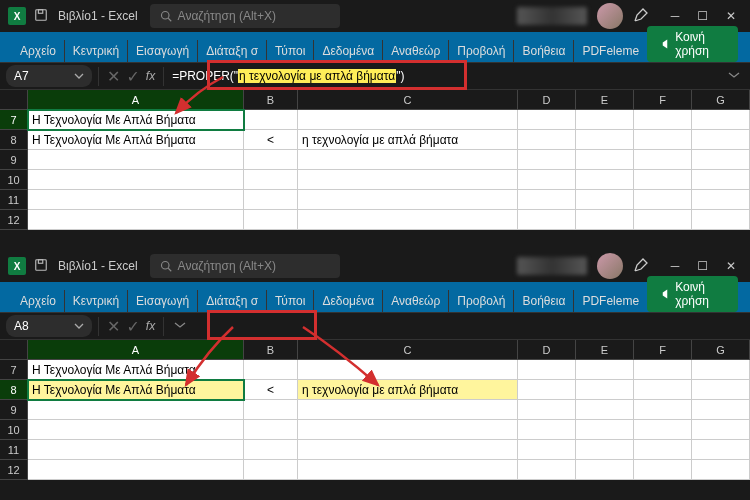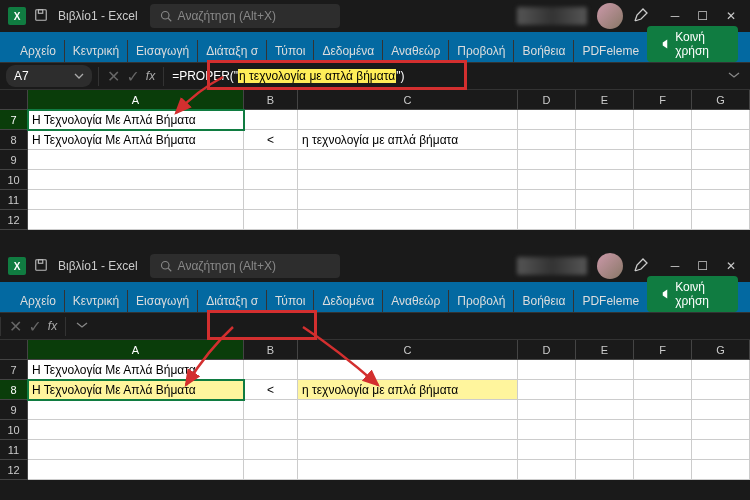--- a/index.html
+++ b/index.html
@@ -254,20 +254,26 @@
       <span class="ribbon-tab">PDFeleme</span>
       <div class="share-btn">
         <svg width="12" height="12" viewBox="0 0 16 16" fill="#fff">
           <path d="M11 2L5 6v4l6 4V2z"></path>
         </svg>
         <span>Κοινή χρήση</span>
       </div>
     </div>
 
   <div class="formula-row" style="position:relative">
+    <div class="name-box">
+      <span>A8</span>
+      <svg width="10" height="10" viewBox="0 0 10 10">
+          <path d="M1 3 L5 7 L9 3" fill="none" stroke="#aaa" stroke-width="1.3"></path>
+        </svg>
+    </div>
     <div class="fx-tools">
       <span style="color:#666">✕</span>
       <span style="color:#666">✓</span>
       <span class="fx-label">fx</span>
     </div>
     <div class="red-box" style="left:207px;top:-3px;width:110px;height:30px"></div>
     <span class="expand-icon">
       <svg width="12" height="12" viewBox="0 0 12 12">
           <path d="M1 4 L6 8 L11 4" fill="none" stroke="#888" stroke-width="1.3"></path>
         </svg>

